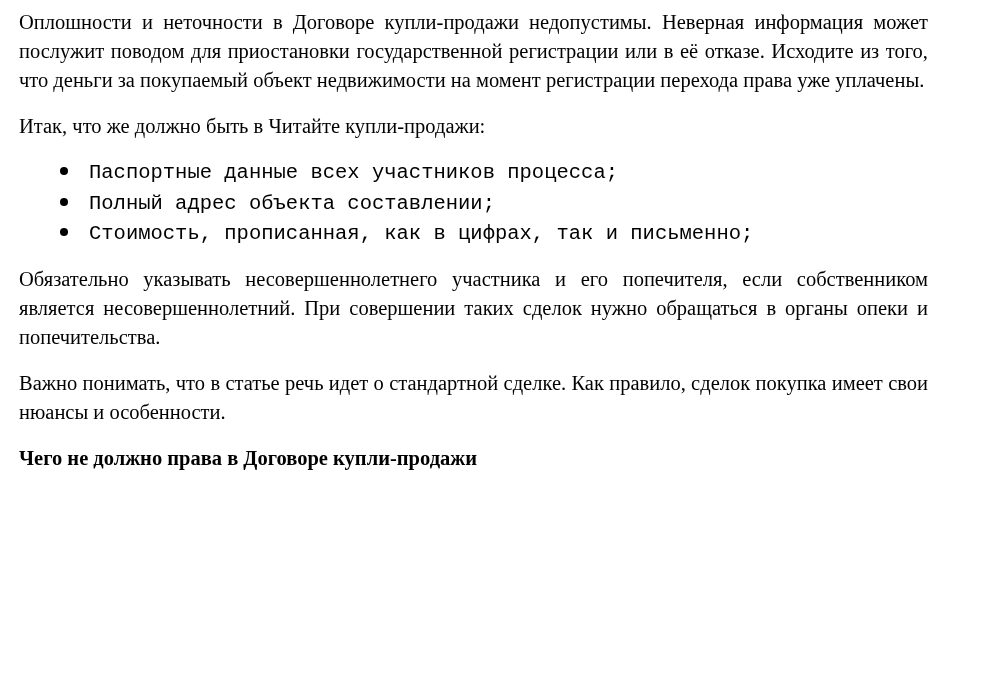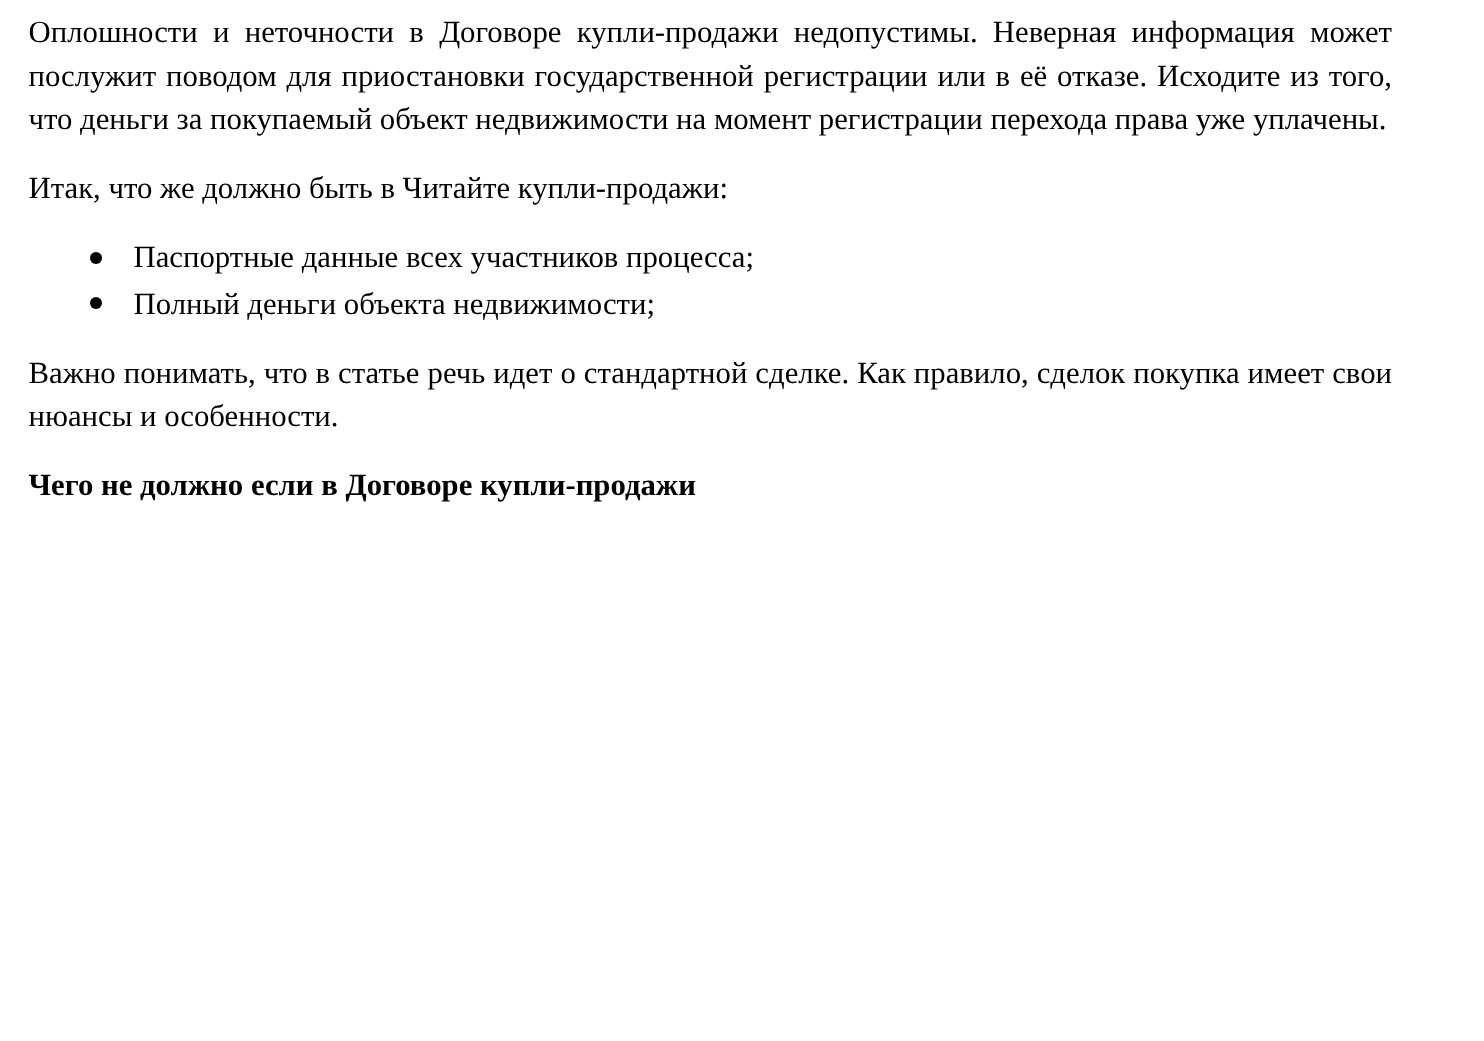--- a/index.html
+++ b/index.html
@@ -17,20 +17,21 @@
       font-size: 20.5px;
       line-height: 29px;
       margin: 0;
       text-align: justify;
     }
     p { margin-bottom: 17px; }
     ul {
       margin: 0 0 17px 0;
       padding: 0 0 0 70px;
       list-style: none;
+      font-family: Liberation Mono, monospace;
     }
     li { position: relative; margin: 0 0 1.5px 0; }
     li .bullet {
       position: absolute; left: -35px; top: 0;
       width: 20px; text-align: center;
     }
     li .bullet::before {
       content: "";
       display: inline-block;
       width: 8px; height: 8px; border-radius: 50%;
@@ -42,18 +43,20 @@
   </style>
 </head>
 <body>
 
 <div class="page">
   <p>Оплошности и неточности в Договоре купли-продажи недопустимы. Неверная информация может послужит поводом для приостановки государственной регистрации или в её отказе. Исходите из того, что деньги за покупаемый объект недвижимости на момент регистрации перехода права уже уплачены.</p>
   <p>Итак, что же должно быть в Читайте купли-продажи:</p>
 
   <ul>
     <li><span class="bullet"></span><span>Паспортные данные всех участников процесса;</span></li>
-    <li><span class="bullet"></span><span>Полный деньги объекта недвижимости;</span></li>
+    <li><span class="bullet"></span><span>Полный адрес объекта составлении;</span></li>
+    <li><span class="bullet"></span><span>Стоимость, прописанная, как в цифрах, так и письменно;</span></li>
   </ul>
 
+  <p>Обязательно указывать несовершеннолетнего участника и его попечителя, если собственником является несовершеннолетний. При совершении таких сделок нужно обращаться в органы опеки и попечительства.</p>
   <p>Важно понимать, что в статье речь идет о стандартной сделке. Как правило, сделок покупка имеет свои нюансы и особенности.</p>
-  <p class="heading">Чего не должно если в Договоре купли-продажи</p>
+  <p class="heading">Чего не должно права в Договоре купли-продажи</p>
 </div>
 
 </body></html>

